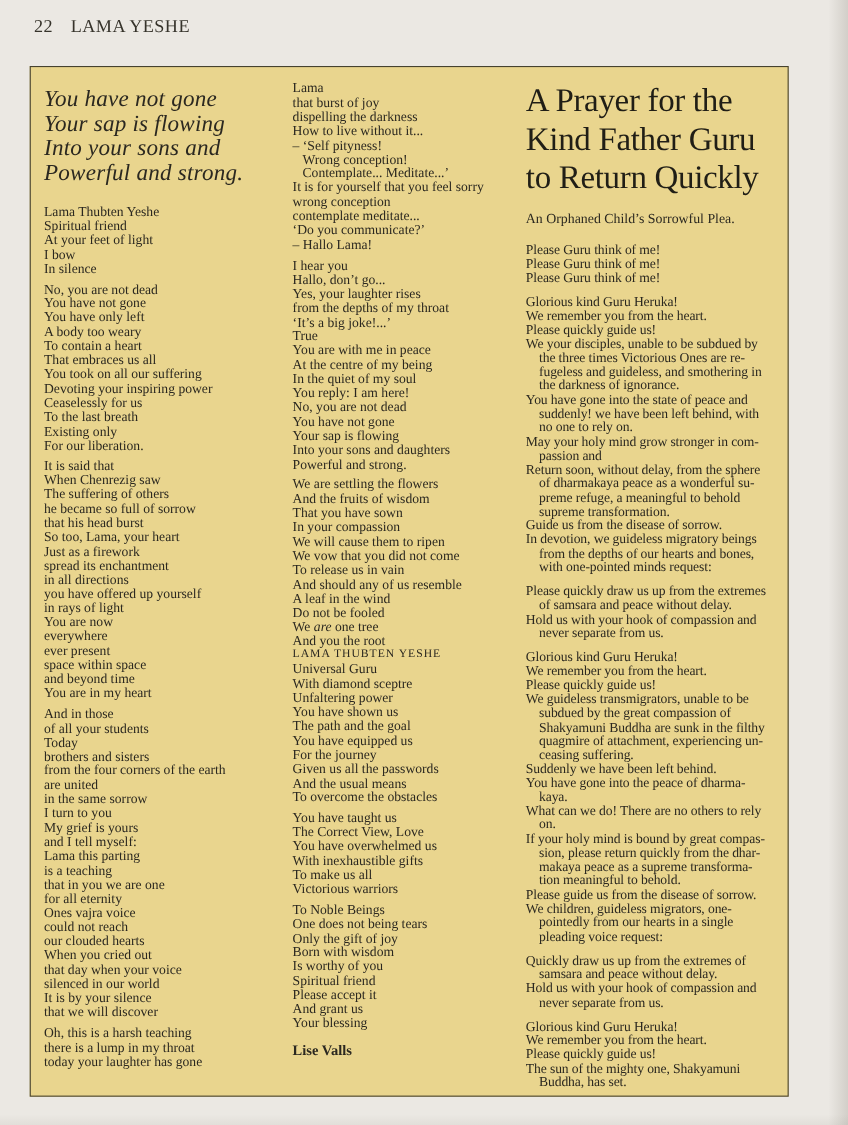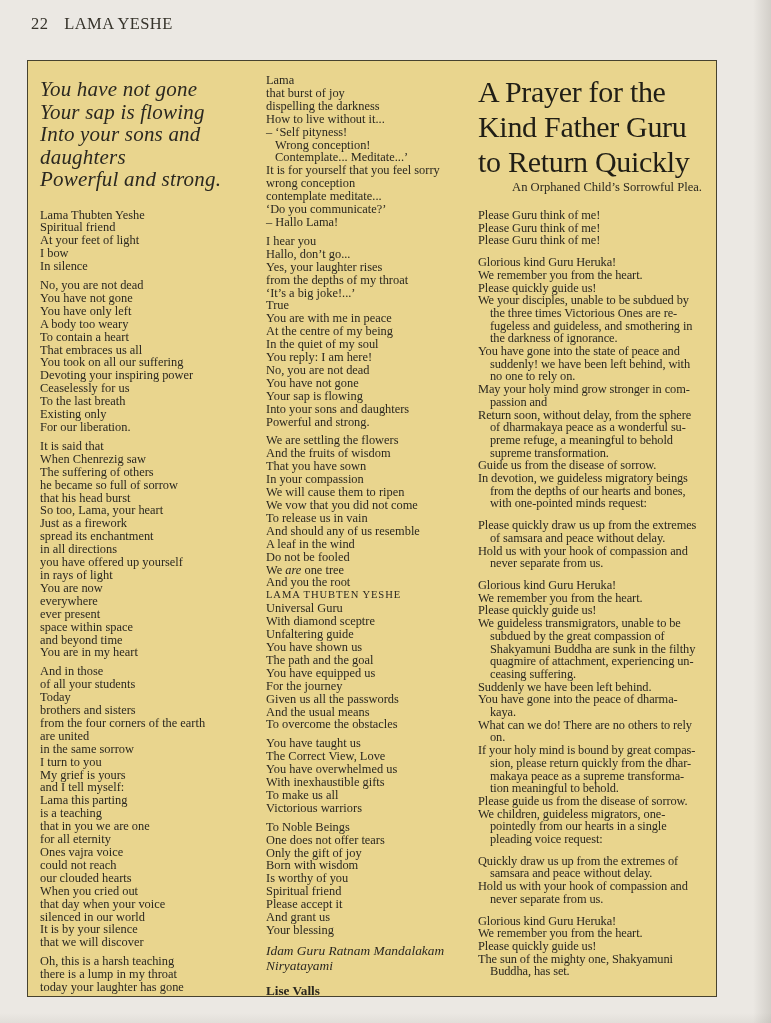--- a/index.html
+++ b/index.html
@@ -41,41 +41,40 @@
   .pline.ind{padding-left:9px;}
   .pline.caps{font-size:10.6px;letter-spacing:.9px;}
   .pline em{font-style:italic;text-align:right;}
   .colophon{margin-top:5px;font-style:italic;}
   .colophon .pline{font-size:13.4px;line-height:15px;}
   .author{margin-top:10px;font-weight:bold;font-size:13.2px;}
   .prayer-title{
     margin:0;font-weight:normal;font-size:30px;line-height:35px;
     letter-spacing:-.3px;color:var(--headline,#201e16);
   }
-  .prayer-subtitle{margin-top:1px;font-size:12.6px;text-align:right;}
+  .prayer-subtitle{margin-top:13px;font-size:12.6px;}
   .prayer-paras{margin-top:14px;}
   .ppara{margin-bottom:9px;}
   .ppara .pline{font-size:12.4px;line-height:12.7px;letter-spacing:-.1px;}
   .ppara .pline.ind{padding-left:12px;}
 </style>
 </head>
 <body style="--page-bg: #ebe8e3; --panel-bg: #e9d58e; --panel-border: #46422f; --text: #2b2820; --headline: #201e16;">
 
 <div class="page">
   <header class="running-head">
     <span class="pgnum">22</span><span>LAMA YESHE</span>
   </header>
 
   <div class="panel">
     <section class="col1">
       <div class="epigraph" id="epigraph">
           <div class="eline">You have not gone</div>
           <div class="eline">Your sap is flowing</div>
           <div class="eline">Into your sons and</div>
-          <div class="eline">daughters</div>
           <div class="eline">Powerful and strong.</div>
         </div>
       <div id="col1-stanzas">
           <div class="stanza">
             <div class="pline">Lama Thubten Yeshe</div>
             <div class="pline">Spiritual friend</div>
             <div class="pline">At your feet of light</div>
             <div class="pline">I bow</div>
             <div class="pline">In silence</div>
           </div>
@@ -186,52 +185,48 @@
             <div class="pline">We vow that you did not come</div>
             <div class="pline">To release us in vain</div>
             <div class="pline">And should any of us resemble</div>
             <div class="pline">A leaf in the wind</div>
             <div class="pline">Do not be fooled</div>
             <div class="pline">We <em>are</em> one tree</div>
             <div class="pline">And you the root</div>
             <div class="pline caps">LAMA THUBTEN YESHE</div>
             <div class="pline">Universal Guru</div>
             <div class="pline">With diamond sceptre</div>
-            <div class="pline">Unfaltering guide</div>
+            <div class="pline">Unfaltering power</div>
             <div class="pline">You have shown us</div>
             <div class="pline">The path and the goal</div>
             <div class="pline">You have equipped us</div>
             <div class="pline">For the journey</div>
             <div class="pline">Given us all the passwords</div>
             <div class="pline">And the usual means</div>
             <div class="pline">To overcome the obstacles</div>
           </div>
           <div class="stanza">
             <div class="pline">You have taught us</div>
             <div class="pline">The Correct View, Love</div>
             <div class="pline">You have overwhelmed us</div>
             <div class="pline">With inexhaustible gifts</div>
             <div class="pline">To make us all</div>
             <div class="pline">Victorious warriors</div>
           </div>
           <div class="stanza">
             <div class="pline">To Noble Beings</div>
-            <div class="pline">One does not offer tears</div>
+            <div class="pline">One does not being tears</div>
             <div class="pline">Only the gift of joy</div>
             <div class="pline">Born with wisdom</div>
             <div class="pline">Is worthy of you</div>
             <div class="pline">Spiritual friend</div>
             <div class="pline">Please accept it</div>
             <div class="pline">And grant us</div>
             <div class="pline">Your blessing</div>
           </div>
-        </div>
-      <div class="colophon" id="colophon">
-          <div class="pline">Idam Guru Ratnam Mandalakam</div>
-          <div class="pline">Niryatayami</div>
         </div>
       <div class="author">Lise Valls</div>
     </section>
 
     <section class="col3">
       <h1 class="prayer-title" id="prayer-title">
           <div class="tline">A Prayer for the</div>
           <div class="tline">Kind Father Guru</div>
           <div class="tline">to Return Quickly</div>
         </h1>

